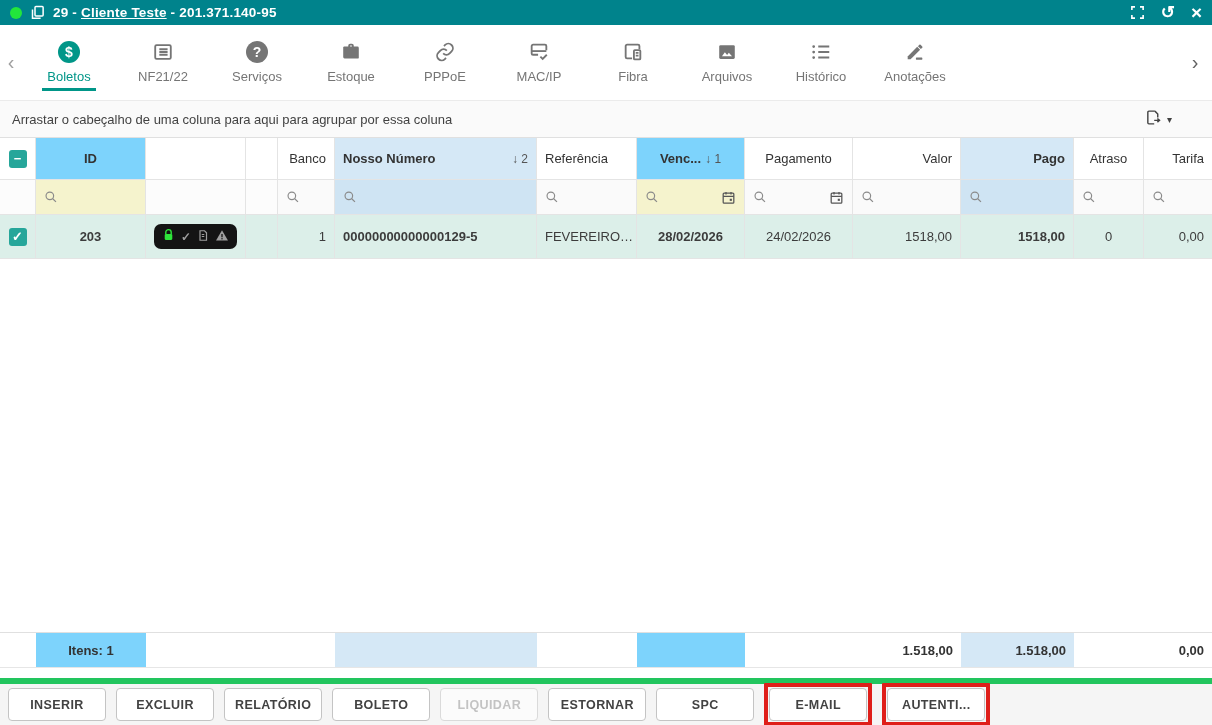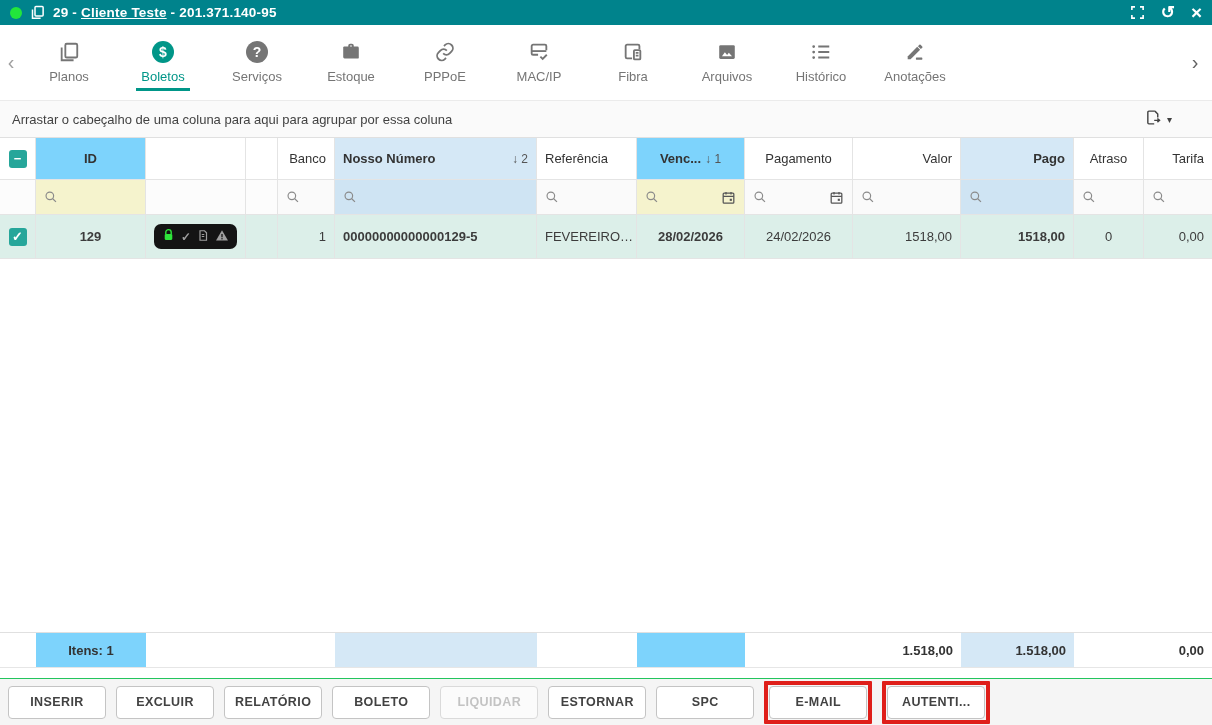--- a/index.html
+++ b/index.html
@@ -93,21 +93,21 @@
   .flag-pill .check-glyph { color:#9e9e9e; font-size:12px; font-weight:bold; line-height:1; }
 
   .spacer { flex:1 1 auto; background:#fff; }
 
   .trow { height:36px; border-top:1px solid #e0e0e0; border-bottom:1px solid #e6e6e6;
     background:#fff; flex:0 0 auto; }
   .trow .cell { border-right:none; font-weight:bold; color:#333; }
   .gap { height:10px; background:#fff; flex:0 0 auto; }
 
   
-  .btnbar { height:47px; background:#f5f5f5; border-top:1px solid #22c55e;
+  .btnbar { height:47px; background:#f5f5f5; border-top:6px solid #22c55e;
     display:flex; align-items:center; padding:0 8px; gap:10px; flex:0 0 auto; }
   .btn { min-width:98px; height:33px; background:#fff; border:1px solid #c4c4c4;
     border-radius:4px; font-weight:bold; font-size:12.5px; color:#424242;
     display:flex; align-items:center; justify-content:center; letter-spacing:.4px;
     cursor:pointer; font-family:"Liberation Sans", sans-serif; padding:0 10px; }
   .btn.disabled { color:#c3c3c3; border-color:#dadada; background:#fbfbfb; cursor:default; }
   .hl-wrap { border:4px solid #df1f1a; padding:1px; display:flex; border-radius:1px; }
 </style>
 </head>
 <body>
@@ -133,37 +133,37 @@
         </svg>
       </span>
       <span class="tb-ico refresh-glyph">↺</span>
       <span class="tb-ico close-glyph">×</span>
     </span>
   </div>
 
   <div class="tabbar">
     <span class="tab-scroll">‹</span>
 
+
+    <div class="tab active">
+      <span class="tico">
+        <span class="badge-circle">$</span>
+      </span>
+      <span class="tlabel">Boletos</span>
+    </div>
+
     <div class="tab">
       <span class="tico">
         <svg width="22" height="22" viewBox="0 0 24 24" fill="none" stroke="#757575" stroke-width="2">
-          <rect x="8" y="3" width="13" height="15" rx="1.5"></rect>
-            <path d="M4 7v14h13"></path>
-        </svg>
-      </span>
-      <span class="tlabel">Planos</span>
-    </div>
-
-    <div class="tab active">
-      <span class="tico">
-        <span class="badge-circle">$</span>
-      </span>
-      <span class="tlabel">Boletos</span>
-    </div>
-
+          <rect x="3.5" y="4.5" width="17" height="15" rx="1.5"></rect>
+          <path d="M8 9h9M8 12h9M8 15h9"></path>
+        </svg>
+      </span>
+      <span class="tlabel">NF21/22</span>
+    </div>
 
 
     <div class="tab">
       <span class="tico">
         <span class="badge-circle">?</span>
       </span>
       <span class="tlabel">Serviços</span>
     </div>
 
     <div class="tab">
@@ -378,21 +378,21 @@
               <path d="M15 15l5.5 5.5"></path>
             </svg>
         </span>
       </div>
     </div>
 
     <div class="grow drow">
       <div class="cell c0">
         <span class="checkbox">✓</span>
       </div>
-      <div class="cell c1 al-c bold">129</div>
+      <div class="cell c1 al-c bold">203</div>
       <div class="cell c2">
         <span class="flag-pill">
           <span>
             <svg width="13" height="14" viewBox="0 0 24 24">
                 <path d="M7 10V7a5 5 0 0 1 10 0v3" fill="none" stroke="#2ee53a" stroke-width="2.6"></path>
                 <rect x="5" y="10" width="14" height="11" rx="2" fill="#2ee53a"></rect>
               </svg>
           </span>
           <span class="check-glyph">✓</span>
           <span>

